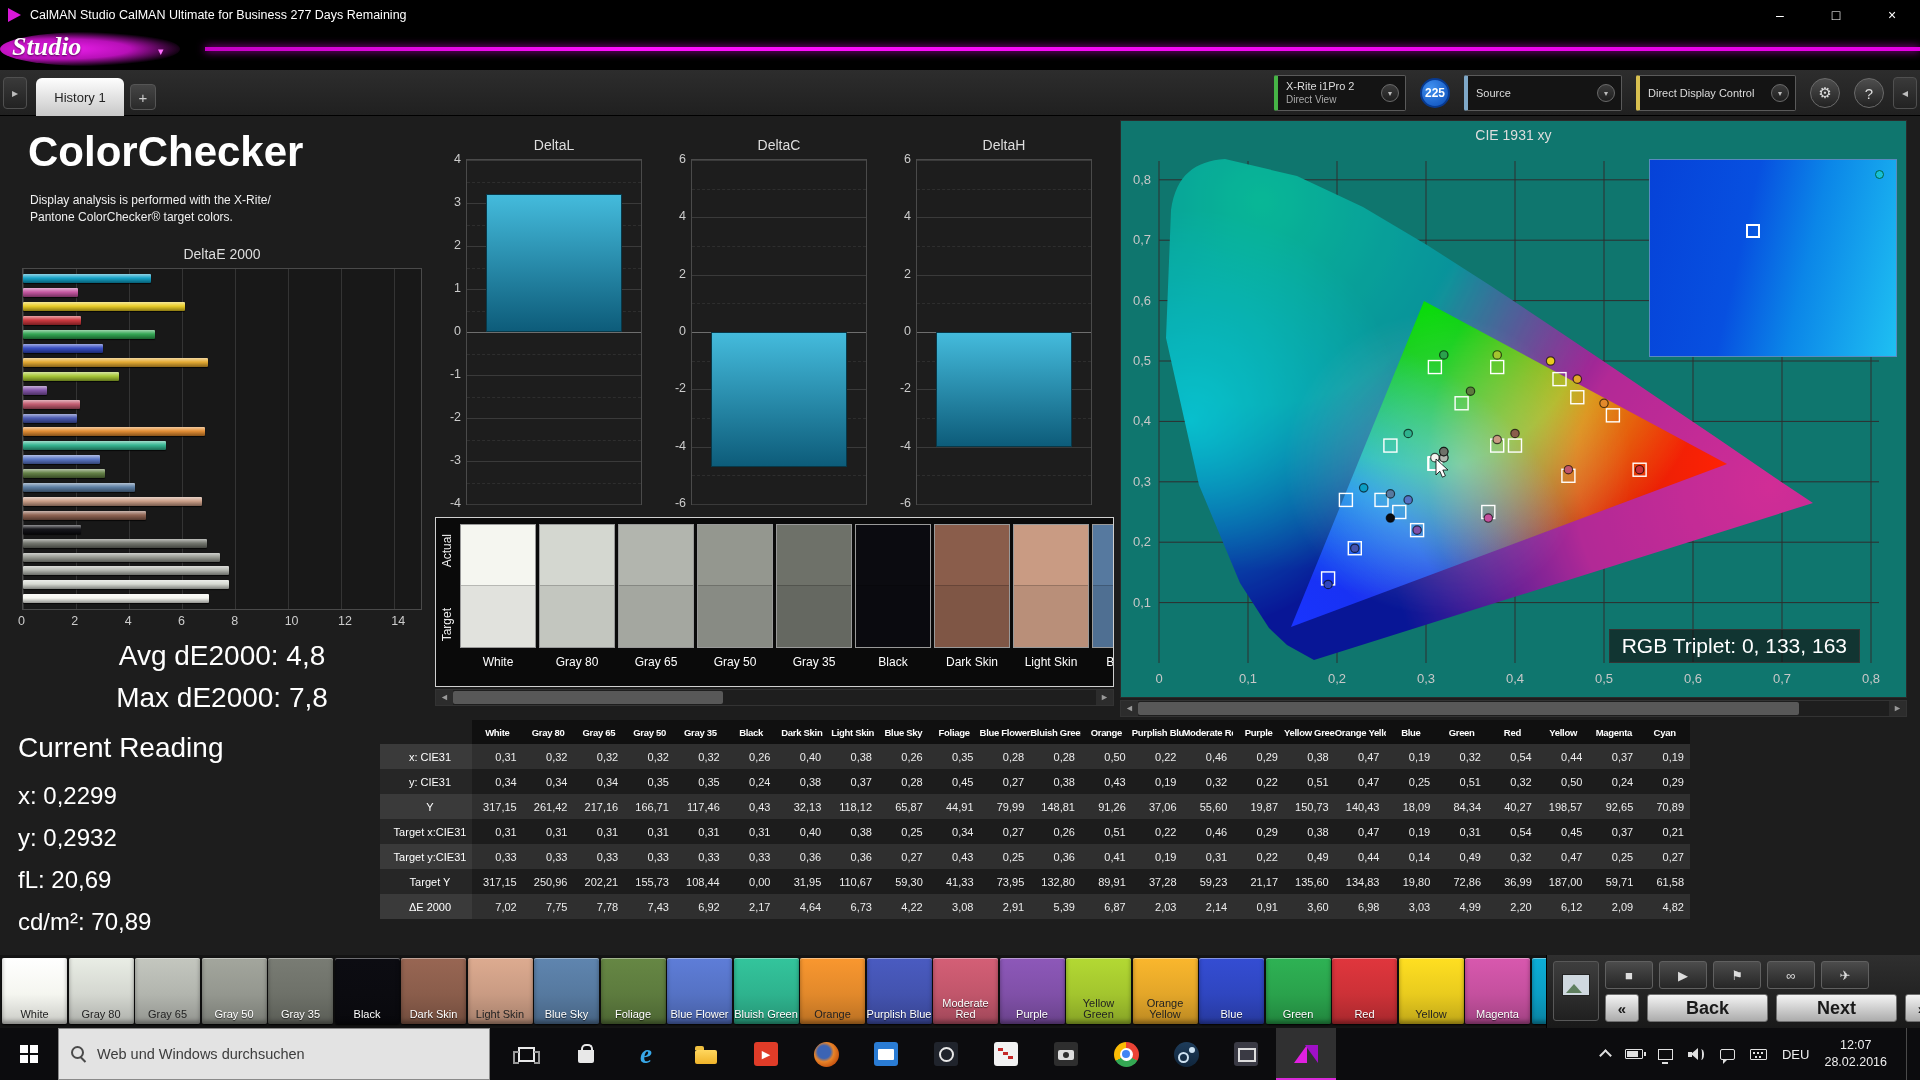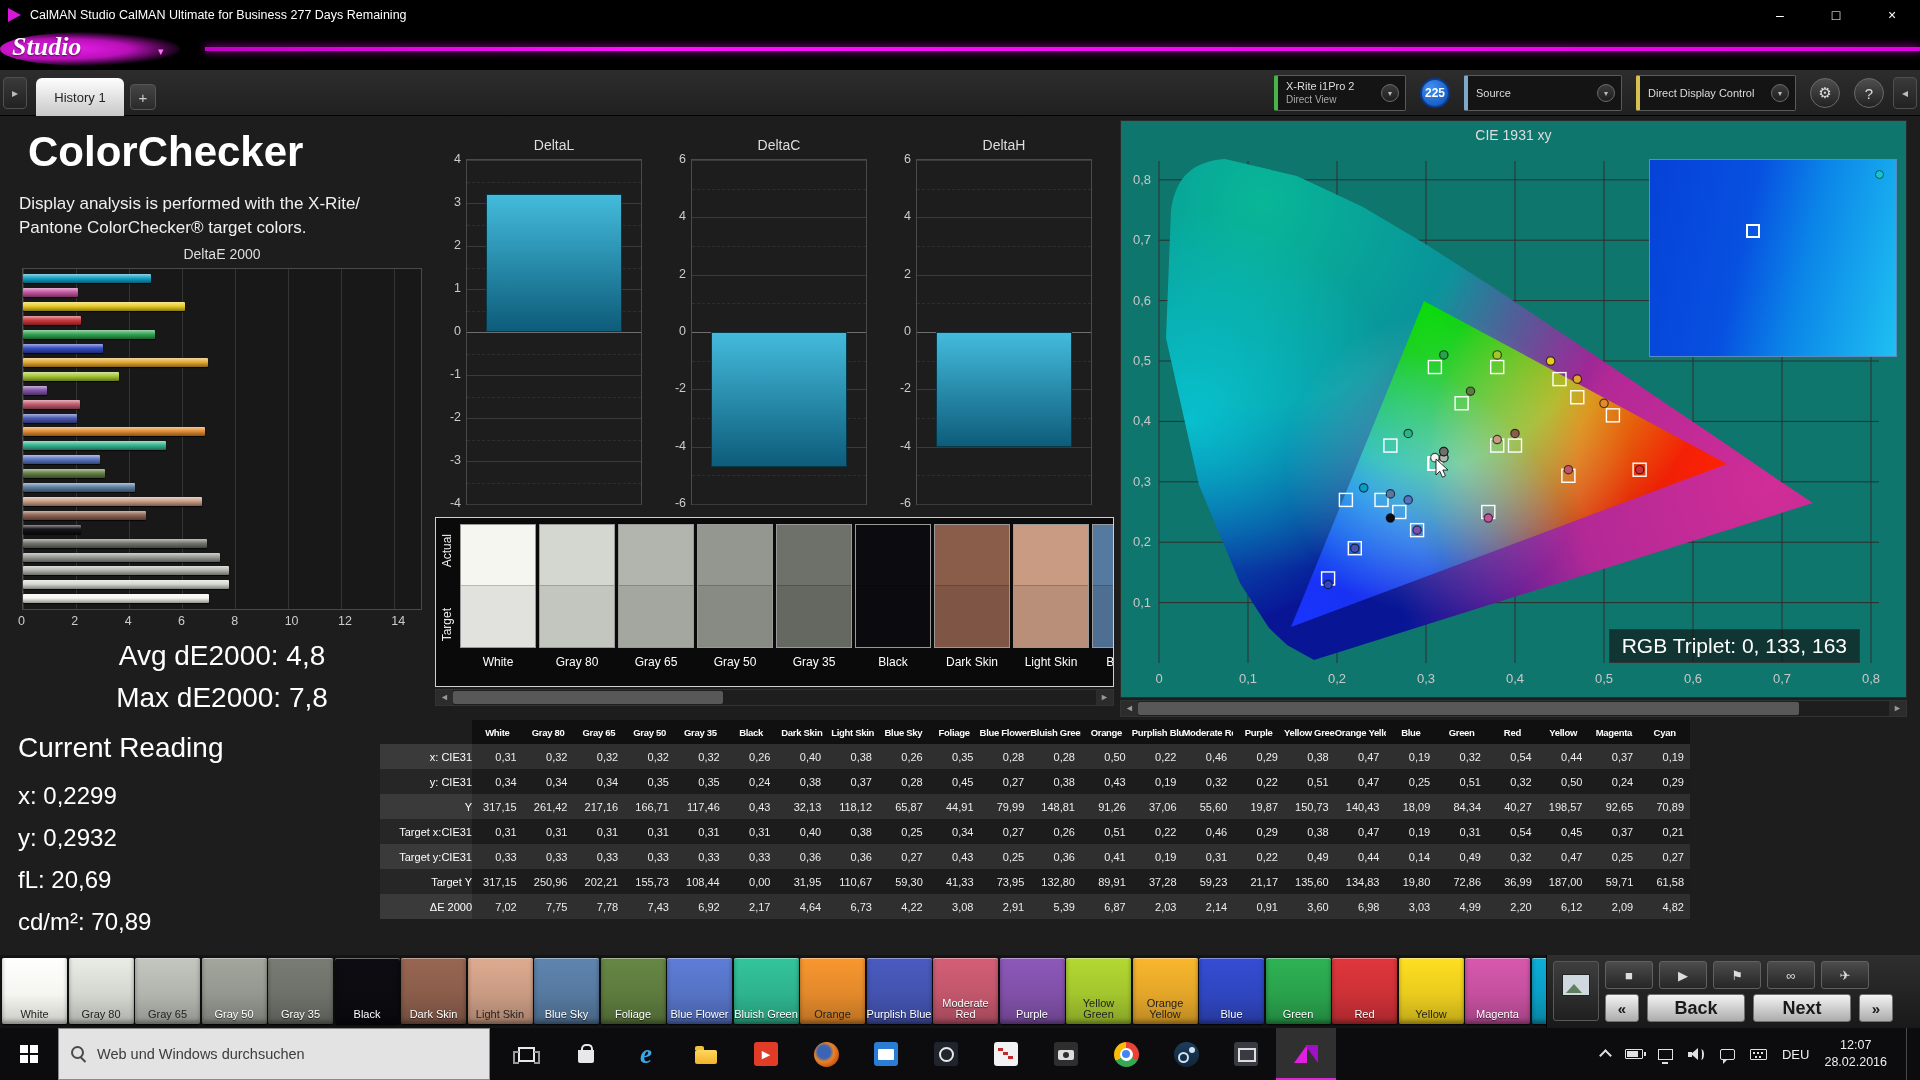--- a/index.html
+++ b/index.html
@@ -33,21 +33,21 @@
   .dd.source { border-left:4px solid #7fa8c8; width:158px; }
   .dd.display { border-left:4px solid #d8c050; width:160px; }
   .dd-lines { display:flex; flex-direction:column; line-height:1.25; flex:1; }
   .dd-line2 { color:#aaa; font-size:10px; }
   .dd-caret { margin-left:auto; width:18px; height:18px; border-radius:50%; background:linear-gradient(#3c3c3c,#1e1e1e); border:1px solid #6a6a6a; color:#bbb; font-size:8px; display:flex; align-items:center; justify-content:center; }
   .badge-225 { width:30px; height:30px; border-radius:50%; background:radial-gradient(circle at 35% 30%, #4090f0, #0a4cb8); border:2px solid #083a90; color:#fff; font-size:12px; font-weight:bold; display:flex; align-items:center; justify-content:center; }
   .circle-btn { width:30px; height:30px; border-radius:50%; background:linear-gradient(#4e4e4e,#222); border:1px solid #6a6a6a; color:#ddd; font-size:15px; display:flex; align-items:center; justify-content:center; }
 
   
   .cc-title { position:absolute; left:28px; top:128px; font-size:42px; font-weight:bold; color:#fff; }
-  .cc-desc { position:absolute; left:19px; top:192px; font-size:17px; color:#f0f0f0; line-height:1.4; }
+  .cc-desc { position:absolute; left:30px; top:192px; font-size:12px; color:#f0f0f0; line-height:1.4; }
   .deltae-title { position:absolute; left:22px; top:246px; width:400px; text-align:center; font-size:14px; color:#ddd; }
   .deltae-plot { position:absolute; left:22px; top:268px; width:400px; height:342px; border:1px solid #4a4a4a; background:#181818; }
   .deltae-plot .vline { position:absolute; top:0; bottom:0; width:1px; background:#343434; }
   .de-bars { position:absolute; left:0; top:0; right:0; bottom:0; display:flex; flex-direction:column; justify-content:space-around; padding:3px 0; }
   .de-bar { height:9px; border-radius:1px; position:relative;
     background-image:linear-gradient(to bottom, rgba(255,255,255,.55), rgba(255,255,255,.05) 45%, rgba(0,0,0,.4));
     box-shadow:0 1px 1px rgba(0,0,0,.7); }
   .deltae-xlabels { position:absolute; left:22px; top:614px; width:400px; height:16px; font-size:12.5px; color:#ccc; }
   .deltae-xlabels span { position:absolute; }
   .avg-text { position:absolute; left:22px; top:640px; width:400px; text-align:center; font-size:28px; color:#fff; }
@@ -92,41 +92,41 @@
   .inset-marker { position:absolute; left:96px; top:64px; width:14px; height:14px; border:2px solid #fff; }
   .inset-dot { position:absolute; right:12px; top:10px; width:9px; height:9px; border-radius:50%; background:#18c0d8; border:1px solid #064; }
   .rgb-triplet { position:absolute; right:46px; bottom:34px; font-size:21px; color:#fff; z-index:4; border:1px solid #333; background:rgba(18,18,18,.65); padding:4px 12px; }
 
   
   .data-table { position:absolute; left:380px; top:720px; width:1310px; }
   .data-table table { border-collapse:collapse; width:100%; table-layout:fixed; }
   .data-table th { height:24px; color:#fff; font-weight:bold; font-size:9.5px; letter-spacing:-0.3px; background:#101010; overflow:hidden; white-space:nowrap; text-align:center; }
   .data-table th.corner { width:92px; background:transparent; }
   .data-table td { height:25px; font-size:11px; overflow:hidden; white-space:nowrap; }
-  .data-table td.label { text-align:right; padding-left:8px; color:#fff; }
+  .data-table td.label { text-align:center; padding-left:8px; color:#fff; }
   .data-table td.val { text-align:right; padding-right:6px; color:#ececec; }
   .data-table tr.odd td.val { background:#2f2f2f; } .data-table tr.odd td.label { background:#3a3a3a; }
   .data-table tr.even td.val { background:#1c1c1c; } .data-table tr.even td.label { background:#262626; }
 
   
   .bottom-bar { position:absolute; left:0; top:955px; width:1920px; height:73px; background:#141414; }
   .patch-tiles { position:absolute; left:2px; top:3px; display:flex; gap:1.5px; }
   .patch-tile { width:65px; height:66px; border-radius:2px; position:relative; flex:0 0 auto;
     box-shadow:inset 0 1px 0 rgba(255,255,255,.4), inset 0 -3px 4px rgba(0,0,0,.35), 0 1px 2px #000; }
   .patch-label { position:absolute; bottom:3px; width:100%; text-align:center; font-size:11px; line-height:1.05; }
   .transport { position:absolute; right:0; top:0; width:374px; height:73px; background:linear-gradient(#2f2f2f,#191919); border-left:1px solid #000; z-index:5; }
   .preview-tile { position:absolute; left:6px; top:6px; width:46px; height:60px; background:linear-gradient(#3e3e3e,#202020); border:1px solid #585858; border-radius:3px; }
   .preview-screen { position:absolute; left:8px; top:12px; width:28px; height:22px; background:#cfd8df; border:1px solid #222; }
   .preview-screen::after { content:''; position:absolute; left:3px; bottom:2px; border-left:8px solid transparent; border-right:8px solid transparent; border-bottom:9px solid #5f7f5f; }
   .transport-icons { position:absolute; left:58px; top:6px; display:flex; gap:6px; }
   .ticon { width:48px; height:28px; background:linear-gradient(#4c4c4c,#262626); border:1px solid #606060; border-radius:3px; color:#ddd; display:flex; align-items:center; justify-content:center; font-size:13px; }
   .nav-buttons { position:absolute; left:58px; top:39px; display:flex; gap:8px; align-items:center; }
   .nav-chev, .nav-btn { height:28px; background:linear-gradient(#f4f4f4,#acacac); border:1px solid #6f6f6f; border-radius:3px; color:#1a1a1a; display:flex; align-items:center; justify-content:center; }
   .nav-chev { width:34px; font-size:15px; font-weight:bold; }
-  .nav-btn { width:98px; font-weight:bold; font-size:18px; }
+  .nav-btn { width:121px; font-weight:bold; font-size:18px; }
 
   
   .taskbar { position:absolute; left:0; top:1028px; width:1920px; height:52px; background:#0c0c0e; display:flex; align-items:center; }
   .start-btn { width:58px; height:52px; display:flex; align-items:center; justify-content:center; }
   .win-grid { width:18px; height:18px; display:grid; grid-template-columns:1fr 1fr; grid-template-rows:1fr 1fr; gap:2px; }
   .win-grid span { background:#fff; }
   .search-box { width:432px; height:52px; background:#e3e3e3; border:1px solid #8a8a8a; display:flex; align-items:center; padding:0 12px; }
   .search-glyph { width:16px; height:16px; position:relative; flex:0 0 auto; }
   .search-glyph::before { content:''; position:absolute; left:0; top:0; width:9px; height:9px; border:2px solid #4a4a4a; border-radius:50%; }
   .search-glyph::after { content:''; position:absolute; left:11px; top:10px; width:2px; height:7px; background:#4a4a4a; transform:rotate(-45deg); }

